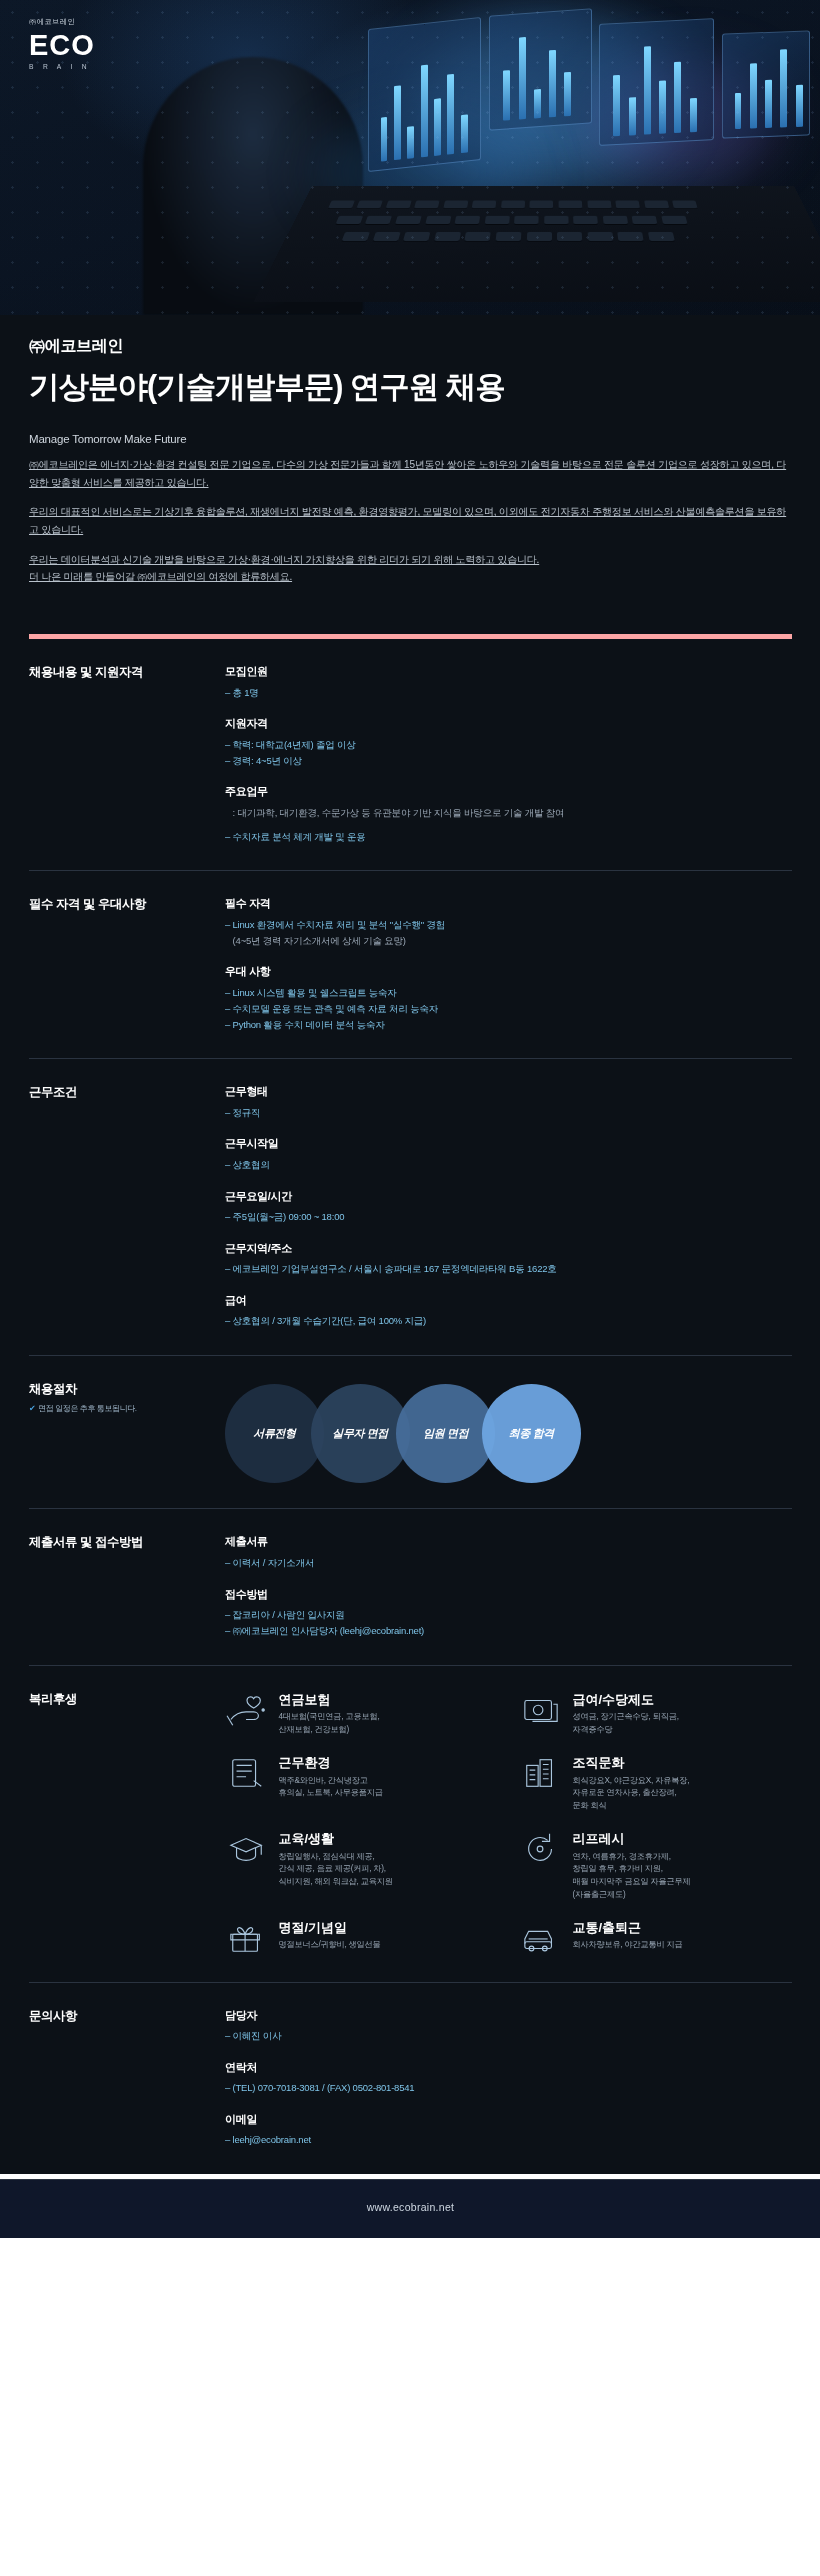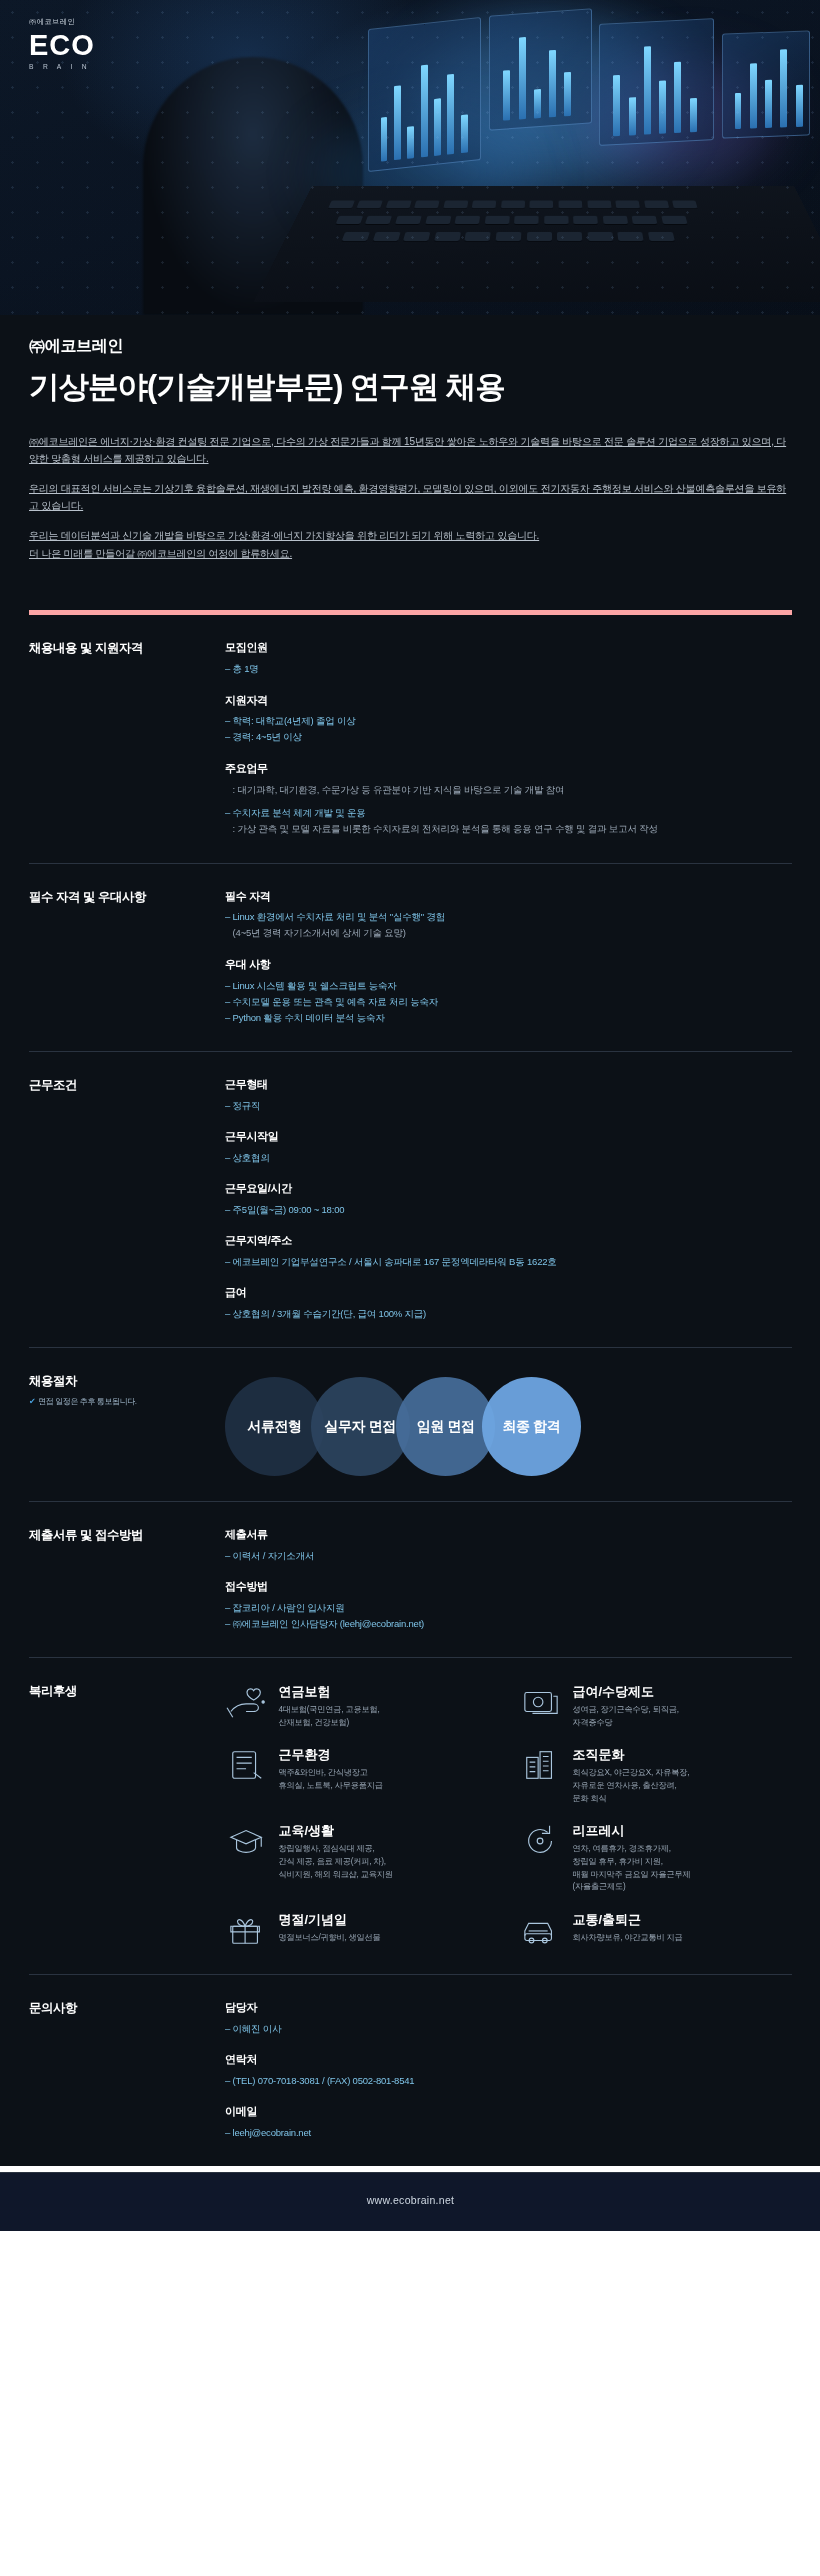--- a/index.html
+++ b/index.html
@@ -97,22 +97,23 @@
   .grp:last-child { margin-bottom:0; }
   .grp-title { font-size:11px; font-weight:bold; color:#ffffff; margin-bottom:5.7px; letter-spacing:-0.3px; }
   .grp-line { font-size:9.5px; line-height:1.7; color:#7fc4e8; letter-spacing:-0.2px; }
   .grp-line.sub { color:#9aa7b5; padding-left:7.6px; }
 
   
   .process { display:flex; align-items:center; justify-content:flex-start; gap:0; padding-top:3.8px; }
   .circle {
     width:99px; height:99px; border-radius:50%;
     display:flex; align-items:center; justify-content:center;
-    font-size:14px; font-weight:bold; color:#ffffff; letter-spacing:-0.4px;
+    font-size:11px; font-weight:bold; color:#ffffff; letter-spacing:-0.4px;
     margin-right:-13.4px;
+    font-style:italic;
   }
   .p1 { background: rgba(32,48,68,.92); }
   .p2 { background: rgba(44,68,96,.92); }
   .p3 { background: rgba(70,110,155,.92); }
   .p4 { background: rgba(110,165,225,.95); margin-right:0; }
 
   
   .benefits { display:grid; grid-template-columns: 1fr 1fr; gap: 17px 21px; }
   .benefit { display:flex; gap:9.5px; align-items:flex-start; }
   .b-icon { width:44px; height:38px; flex:0 0 44px; color:#aac6de; }
@@ -218,20 +219,21 @@
       <div class="logo-main">
         <span>ECO</span>
       </div>
       <div class="logo-brain">B R A I N</div>
     </div>
   </div>
 
   <div class="titleblock">
     <div class="company-line">㈜에코브레인</div>
     <div class="main-title">기상분야(기술개발부문) 연구원 채용</div>
+    <div class="tagline">Manage Tomorrow Make Future</div>
     <div class="intro-p">㈜에코브레인은 에너지·가상·환경 컨설팅 전문 기업으로, 다수의 가상 전문가들과 함께 15년동안 쌓아온 노하우와 기술력을 바탕으로 전문 솔루션 기업으로 성장하고 있으며, 다양한 맞춤형 서비스를 제공하고 있습니다.</div>
     <div class="intro-p">우리의 대표적인 서비스로는 기상기후 융합솔루션, 재생에너지 발전량 예측, 환경영향평가, 모델링이 있으며, 이외에도 전기자동차 주행정보 서비스와 산불예측솔루션을 보유하고 있습니다.</div>
     <div class="intro-p" style="white-space:pre-line">우리는 데이터분석과 신기술 개발을 바탕으로 가상·환경·에너지 가치향상을 위한 리더가 되기 위해 노력하고 있습니다.
 더 나은 미래를 만들어갈 ㈜에코브레인의 여정에 합류하세요.</div>
   </div>
 
   <div class="dark-body">
 
     <div class="section">
       <div class="sec-head">채용내용 및 지원자격</div>
@@ -242,21 +244,20 @@
         </div>
         <div class="grp">
           <div class="grp-title">지원자격</div>
           <div class="grp-line">– 학력: 대학교(4년제) 졸업 이상</div>
           <div class="grp-line">– 경력: 4~5년 이상</div>
         </div>
         <div class="grp">
           <div class="grp-title">주요업무</div>
           <div class="grp-line sub">: 대기과학, 대기환경, 수문가상 등 유관분야 기반 지식을 바탕으로 기술 개발 참여</div>
           <div class="grp-line" style="margin-top:7.6px">– 수치자료 분석 체계 개발 및 운용</div>
-          <div class="grp-line sub">: 가상 관측 및 모델 자료를 비롯한 수치자료의 전처리와 분석을 통해 응용 연구 수행 및 결과 보고서 작성</div>
         </div>
       </div>
     </div>
 
     <div class="section">
       <div class="sec-head">필수 자격 및 우대사항</div>
       <div class="sec-body">
         <div class="grp">
           <div class="grp-title">필수 자격</div>
           <div class="grp-line">– Linux 환경에서 수치자료 처리 및 분석 "실수행" 경험</div>

